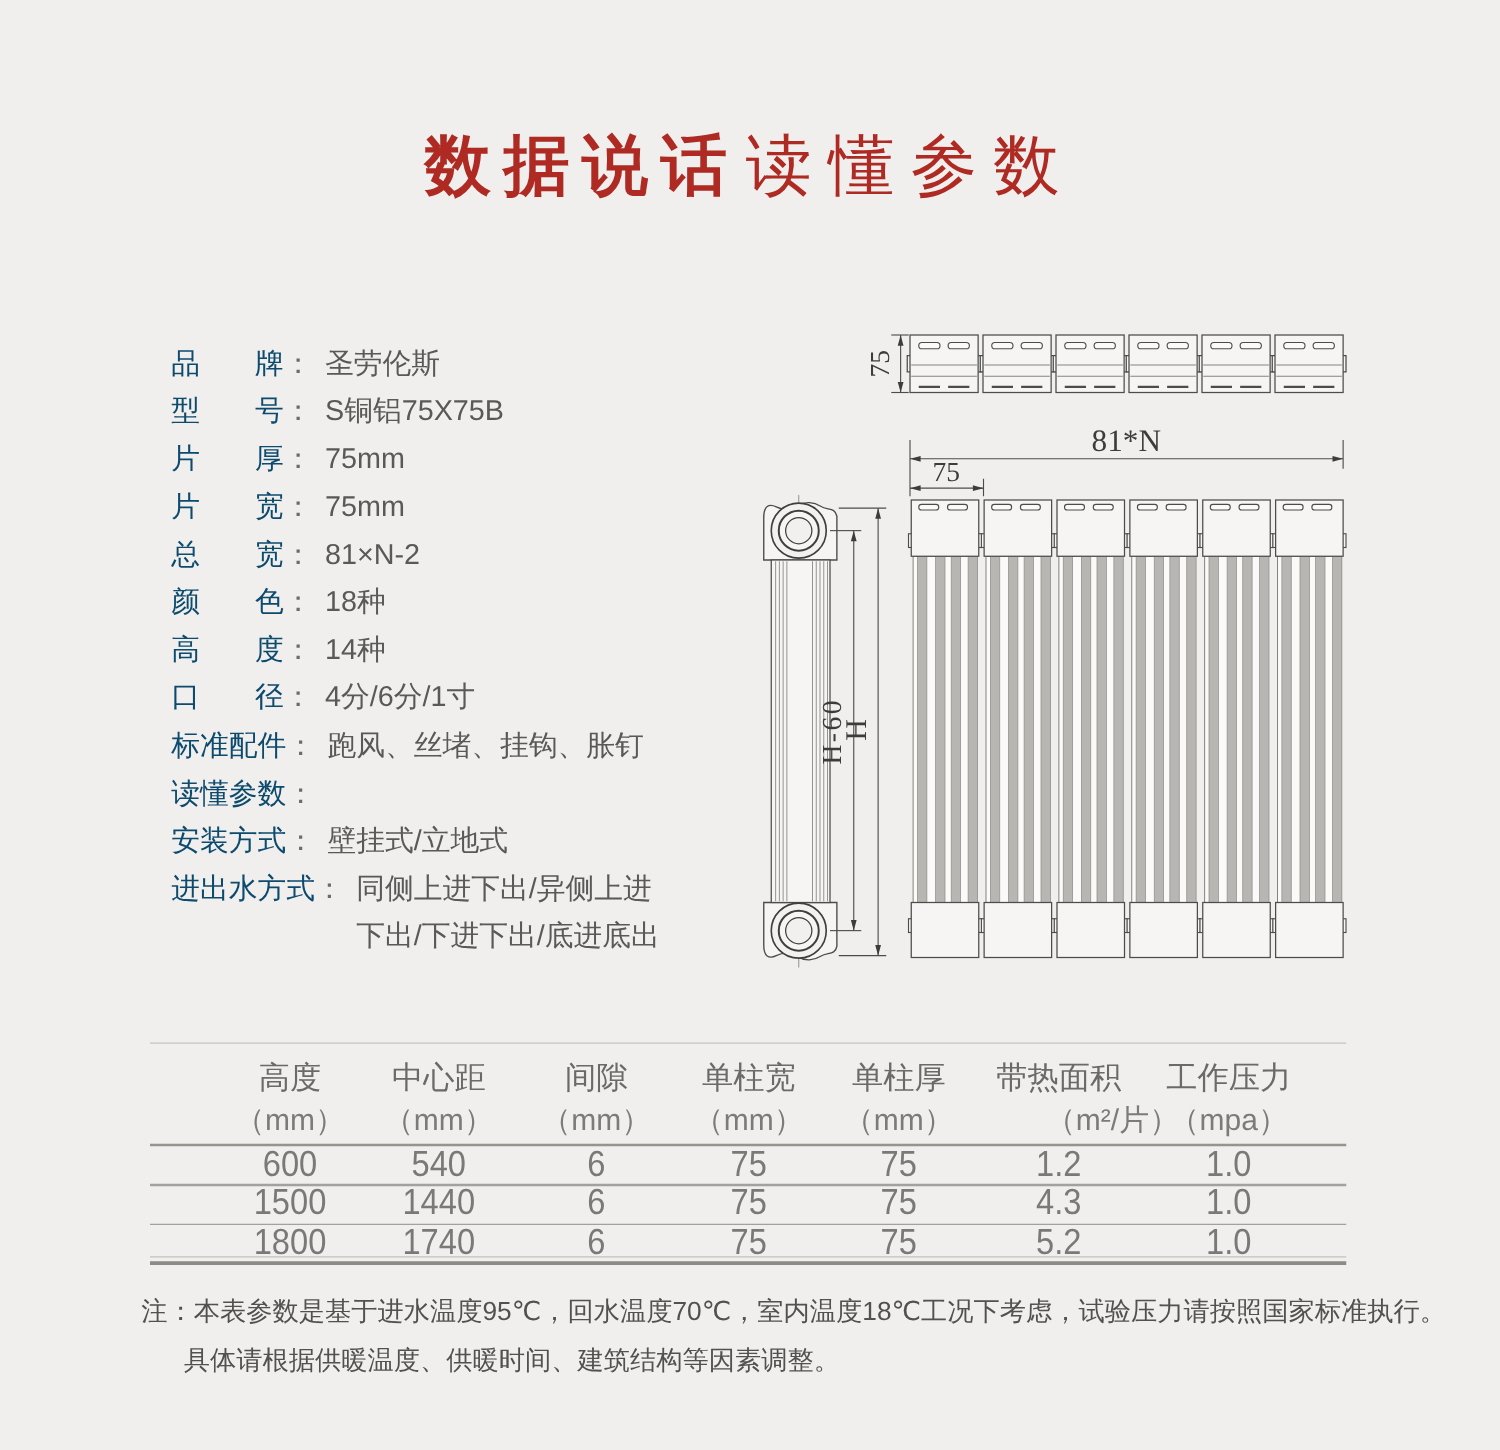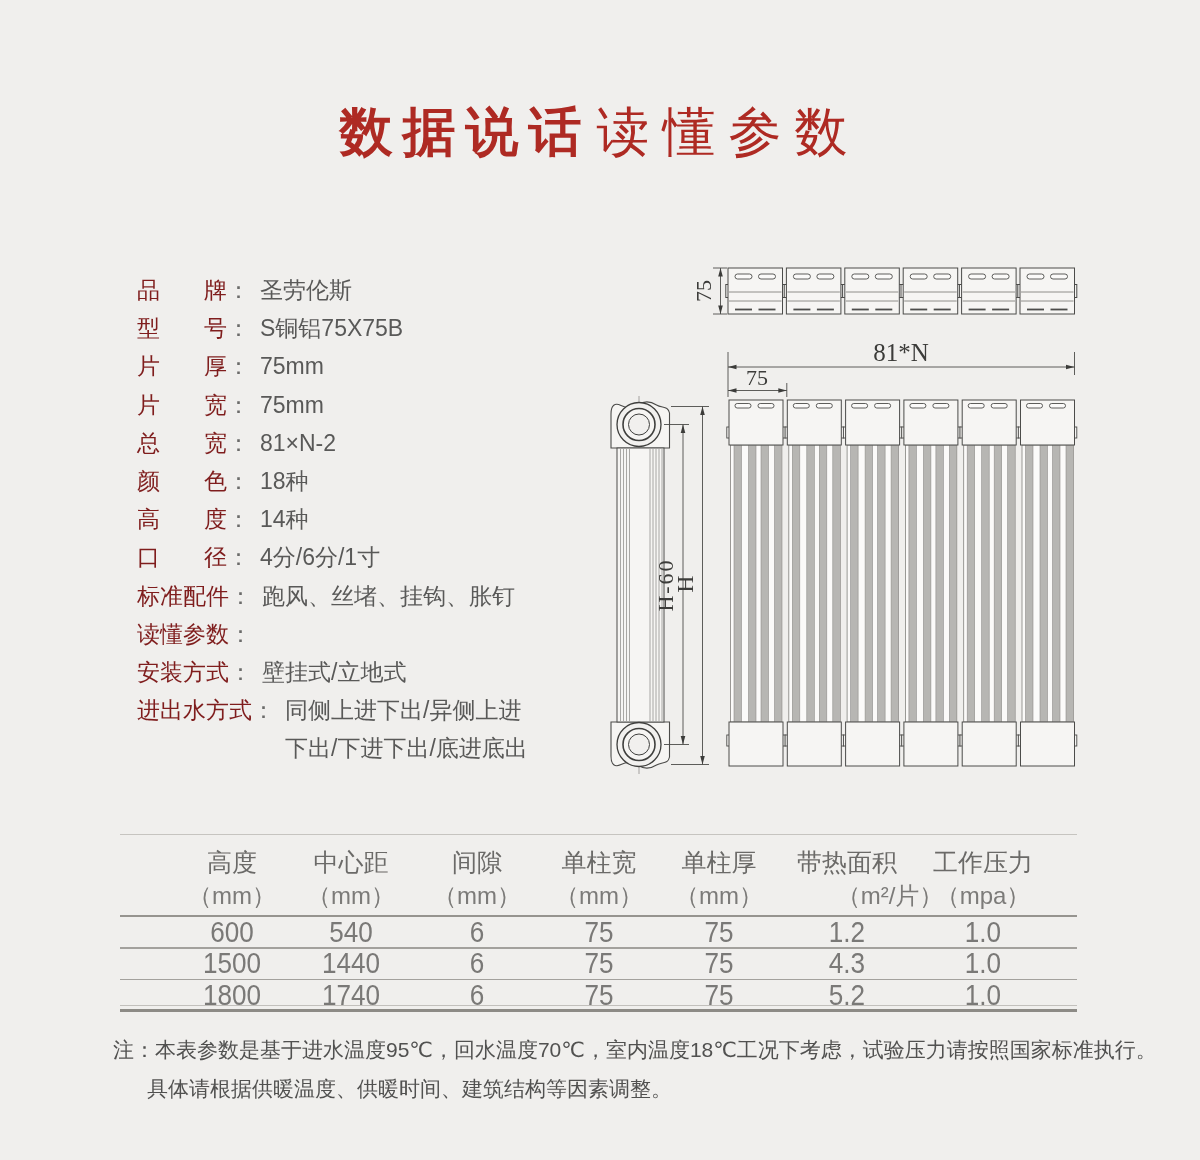--- a/index.html
+++ b/index.html
@@ -11,21 +11,21 @@
   
   .title{
     position:absolute;left:0;right:0;top:97px;text-align:center;
     color:#ae2a23;white-space:nowrap;
   }
   .title .t1{font-size:53px;font-weight:bold;letter-spacing:10px;}
   .title .t2{font-size:53px;font-weight:normal;letter-spacing:13px;margin-left:5px;}
   
   .specs{position:absolute;left:137px;top:271px;color:#626261;}
   .spec-row{font-size:23px;line-height:38.2px;display:flex;align-items:flex-start;white-space:nowrap;}
-  .spec-label{display:inline-block;color:#7f1d1d;}
+  .spec-label{display:inline-block;color:#0c4a6e;}
   .spec-label.j{width:90px;text-align-last:justify;}
   .spec-colon{color:#6b6b6a;}
   .spec-value{margin-left:10px;color:#595958;}
   .spec-value2{display:block;}
   
   .ptable{position:absolute;left:120px;top:834px;width:957px;height:178px;}
   .tline{position:absolute;left:0;right:0;background:#a3a19d;}
   .tl-0{top:0;height:1px;background:#c6c4c0;}
   .tl-1{top:81px;height:2px;background:#96948f;}
   .tl-2{top:113px;height:1.5px;}

